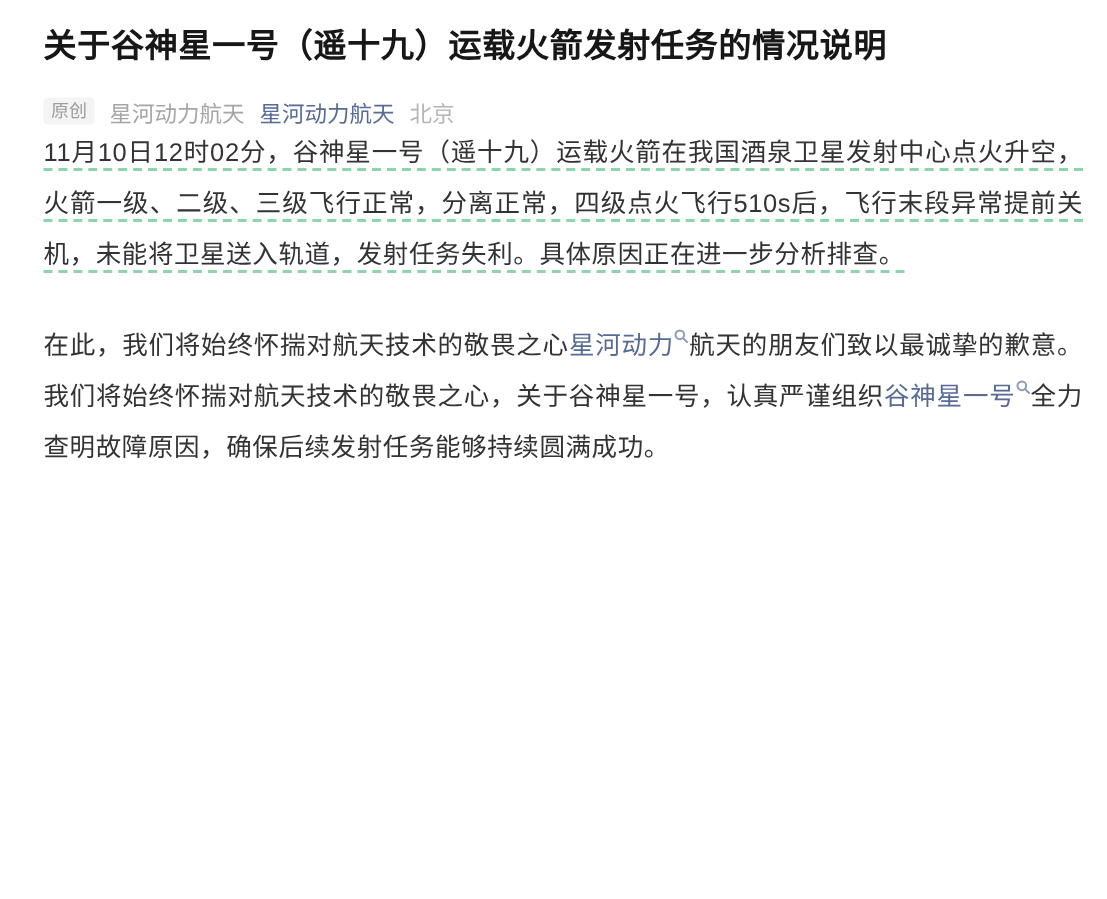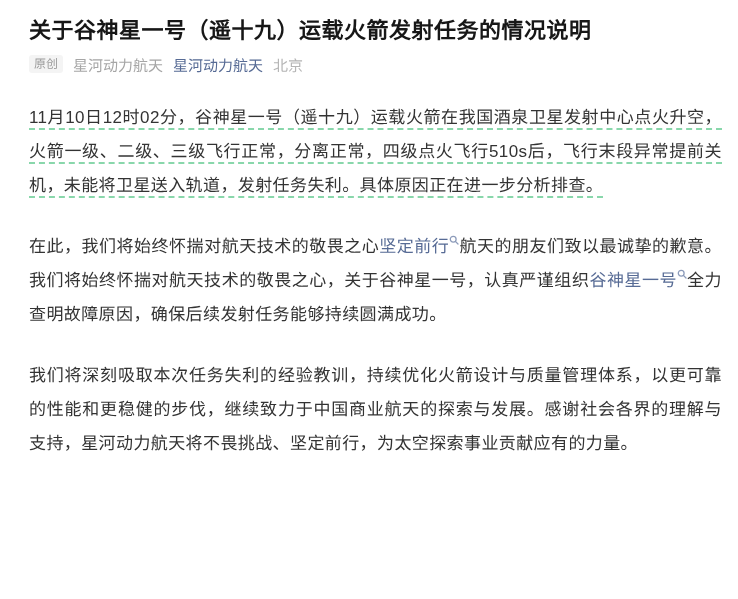--- a/index.html
+++ b/index.html
@@ -27,40 +27,40 @@
   }
   .title{
     margin:0;
     font-size:22px;
     line-height:1.4;
     font-weight:700;
     color:var(--title);
     letter-spacing:0.5px;
   }
   .meta{
-    margin-top:7px;
+    margin-top:17px;
     display:flex;
     align-items:center;
     gap:10px;
     font-size:15px;
     white-space:nowrap;
   }
   .badge{
     flex:0 0 auto;
     font-size:12px;
     line-height:1;
     padding:3px 5px;
     border-radius:3px;
     background:var(--badge-bg);
     color:var(--badge-text);
   }
   .author{color:var(--meta);}
   .account{color:var(--link);font-weight:500;cursor:pointer;}
   .date,.location{color:var(--meta-light);}
-  .article{margin-top:26px;}
+  .article{}
   .article p{
     margin:0 0 27px 0;
     font-size:17px;
     line-height:34px;
     color:var(--text);
     text-align:justify;
     letter-spacing:0.4px;
     word-break:break-all;
   }
   .tts-underline{
@@ -96,26 +96,25 @@
     <span class="location">北京</span>
   </div>
 
   <div class="article">
 
     <p>
       <span class="tts-underline">11月10日12时02分，谷神星一号（遥十九）运载火箭在我国酒泉卫星发射中心点火升空，火箭一级、二级、三级飞行正常，分离正常，四级点火飞行510s后，飞行末段异常提前关机，未能将卫星送入轨道，发射任务失利。具体原因正在进一步分析排查。</span>
     </p>
 
     <p>
-      <span>在此，我们将始终怀揣对航天技术的敬畏之心</span><span class="kw">坚定前行</span><span class="kw-icon"><svg width="10" height="10" viewBox="0 0 10 10">
+      <span>在此，我们将始终怀揣对航天技术的敬畏之心</span><span class="kw">星河动力</span><span class="kw-icon"><svg width="10" height="10" viewBox="0 0 10 10">
               <circle cx="4.2" cy="4.2" r="2.9" fill="none" stroke="#8c9bba" stroke-width="1.3"></circle>
               <line x1="6.4" y1="6.4" x2="9" y2="9" stroke="#8c9bba" stroke-width="1.3" stroke-linecap="round"></line>
             </svg></span><span>航天的朋友们致以最诚挚的歉意。我们将始终怀揣对航天技术的敬畏之心，关于谷神星一号，认真严谨组织</span><span class="kw">谷神星一号</span><span class="kw-icon"><svg width="10" height="10" viewBox="0 0 10 10">
               <circle cx="4.2" cy="4.2" r="2.9" fill="none" stroke="#8c9bba" stroke-width="1.3"></circle>
               <line x1="6.4" y1="6.4" x2="9" y2="9" stroke="#8c9bba" stroke-width="1.3" stroke-linecap="round"></line>
             </svg></span><span>全力查明故障原因，确保后续发射任务能够持续圆满成功。</span>
     </p>
 
-    <p>我们将深刻吸取本次任务失利的经验教训，持续优化火箭设计与质量管理体系，以更可靠的性能和更稳健的步伐，继续致力于中国商业航天的探索与发展。感谢社会各界的理解与支持，星河动力航天将不畏挑战、坚定前行，为太空探索事业贡献应有的力量。</p>
 
   </div>
 
 </div>
 
 </body></html>

